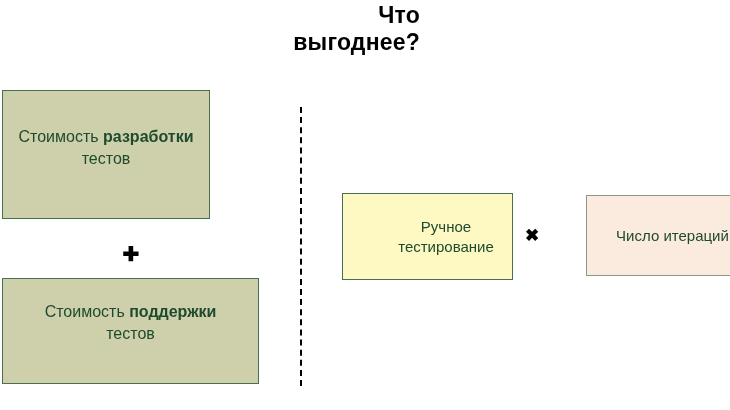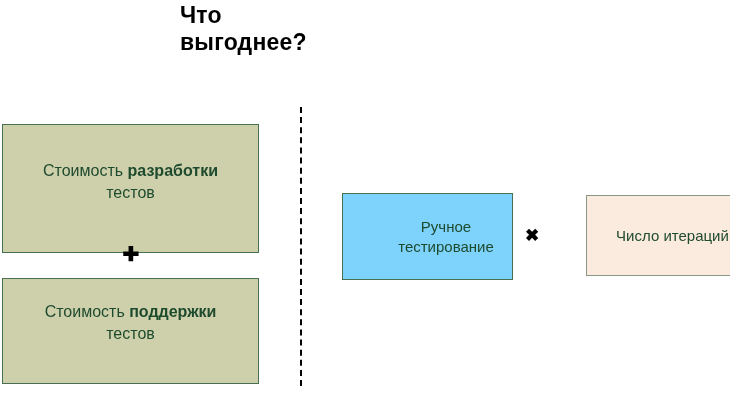--- a/index.html
+++ b/index.html
@@ -15,21 +15,21 @@
     font-family: "Liberation Sans", sans-serif;
     -webkit-font-smoothing: antialiased;
   }
 
   
   #slide-title {
     position: absolute;
     left: 180px;
     top: 2px;
     width: 240px;
-    text-align: left;
+    text-align: right;
     font-size: 23px;
     font-weight: bold;
     line-height: 27px;
     color: #000000;
     letter-spacing: 0.2px;
     white-space: pre-line;
   }
 
   
   .concept-box {
@@ -52,22 +52,22 @@
   
   .cost-box {
     background: #ced0ab;
     border-color: #46704f;
     color: #1e4a2e;
     font-size: 16px;
     line-height: 22px;
   }
   #box-development-cost {
     left: 2px;
-    top: 124px;
-    width: 257px;
+    top: 90px;
+    width: 208px;
     height: 129px;
     text-align: center;
   }
   #box-development-cost .box-text { margin-top: -14px; }
 
   #box-maintenance-cost {
     left: 2px;
     top: 278px;
     width: 257px;
     height: 106px;
@@ -98,21 +98,21 @@
     height: 279px;
     border-left: 2px dashed #000000;
   }
 
   
   #box-manual-testing {
     left: 342px;
     top: 193px;
     width: 171px;
     height: 87px;
-    background: #7dd3fc;
+    background: #fef9c3;
     border-color: #46704f;
     color: #1e4a2e;
     font-size: 15px;
     line-height: 20px;
     padding-left: 37px;
   }
   #box-iteration-count {
     left: 550px;
     top: 195px;
     width: 173px;

